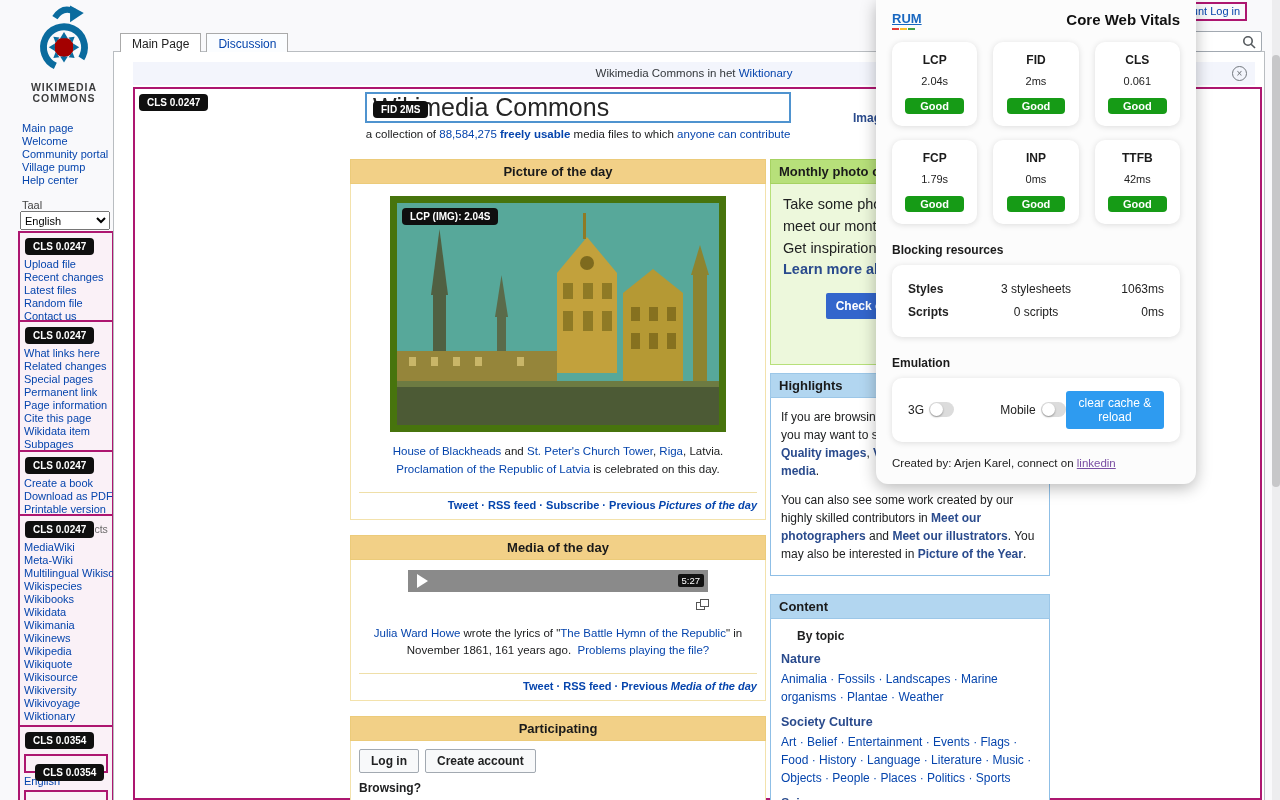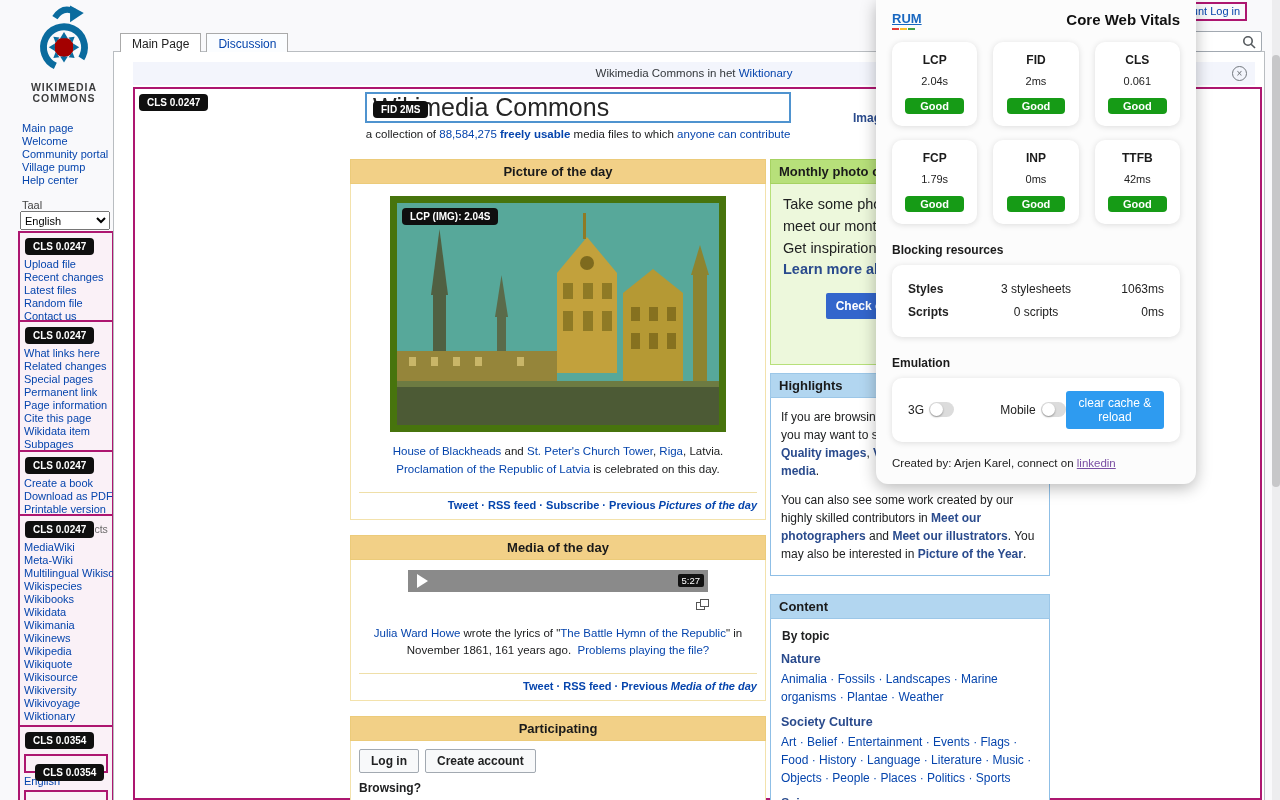--- a/index.html
+++ b/index.html
@@ -84,21 +84,21 @@
   .q-label { font-size:12px; font-weight:bold; margin:8px 0 2px; color:#202122; }
   .p-ind { font-size:11.5px; line-height:1.6; margin-left:14px; color:#202122; }
 
   .chal-body { font-size:14.5px; line-height:1.5; color:#202122; min-height:160px; }
   .btn-blue { display:block; margin:12px auto 2px; background:#36c; color:#fff; font-size:12px; font-weight:bold;
               border:none; border-radius:2px; padding:6px 10px; cursor:pointer; }
   .hl-p { font-size:12px; line-height:1.5; color:#202122; margin-bottom:11px; }
   .topic-title { font-size:12.5px; font-weight:bold; color:#2a4b8d; margin:9px 0 4px; cursor:pointer; }
   .topic-links { font-size:12px; line-height:1.5; color:#0645ad; }
   .topic-links span { cursor:pointer; }
-  .by-topic { font-size:12px; font-weight:bold; color:#202122; margin:2px 1px 4px; }
+  .by-topic { font-size:12px; font-weight:bold; color:#202122; margin:2px 16px 4px; }
 
   
   .cwv { position:absolute; left:876px; top:0; width:320px; background:#fcfcfc; z-index:50;
          border-radius:0 0 12px 12px; box-shadow:0 4px 16px rgba(0,0,0,.28); padding:9px 16px 15px; }
   .cwv-head { display:flex; justify-content:space-between; align-items:center; }
   .rum { font-size:13px; font-weight:bold; color:#1867c0; text-decoration:underline; cursor:pointer; }
   .rum-bars { display:flex; gap:1px; margin-top:1px; }
   .rum-bars i { width:7px; height:2px; display:block; }
   .cwv-title { font-size:15px; font-weight:bold; color:#111; }
   .m-grid { display:grid; grid-template-columns:repeat(3,1fr); gap:14px 16px; margin-top:12px; }

